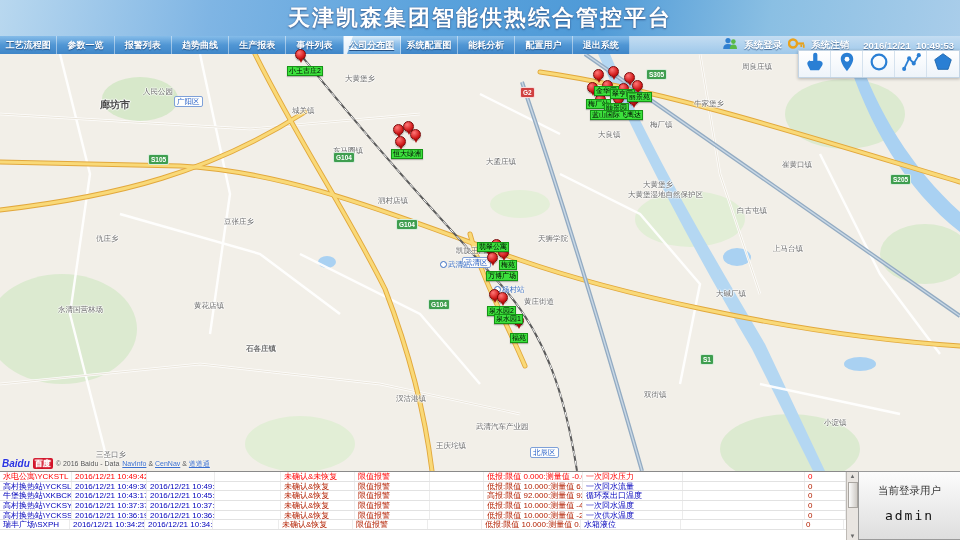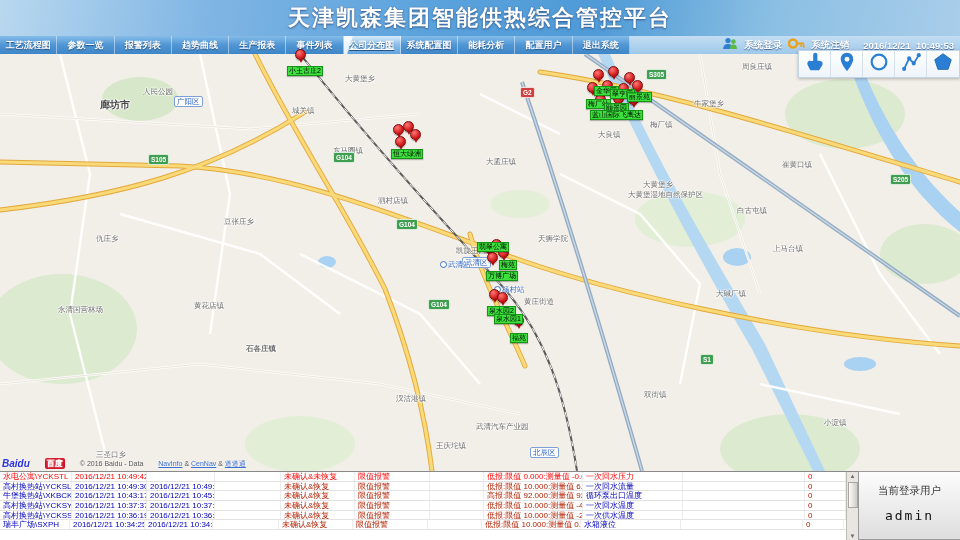--- a/index.html
+++ b/index.html
@@ -55,21 +55,21 @@
     border-right:2px solid transparent; border-top:4px solid #a90d0d; }
   .sitelabel { position:absolute; background:#3ce03c; border:1px solid #169416; color:#000;
     font-size:7px; line-height:8px; padding:0 1px; white-space:nowrap; cursor:pointer; box-shadow:0 1px 1px rgba(0,0,0,.25); }
 
   .map-toolbar { position:absolute; right:0; top:-4px; height:28px; display:flex;
     background:linear-gradient(180deg,#ffffff,#eef4fa); border:1px solid #c3d4e4; box-shadow:0 1px 3px rgba(0,0,0,.25); }
   .map-tool { width:32px; height:26px; display:flex; align-items:center; justify-content:center;
     border-right:1px solid #d5e2ee; cursor:pointer; }
   .map-tool:last-child { border-right:none; }
 
-  .attrib { position:absolute; left:2px; bottom:2px; display:flex; align-items:center; gap:15px; font-size:7px; color:#555;
+  .attrib { position:absolute; left:2px; bottom:2px; display:flex; align-items:center; gap:3px; font-size:7px; color:#555;
     text-shadow:0 0 2px #fff; }
   .attrib .blogo1 { color:#2932e1; font-weight:bold; font-size:10px; font-style:italic; }
   .attrib .blogo2 { color:#fff; background:#d20f25; font-weight:bold; font-size:8px; padding:0 2px; border-radius:2px; }
   .attrib a { color:#3a6fd0; text-decoration:underline; cursor:pointer; }
 
   
   .table-wrap { position:absolute; left:0; top:471px; width:858px; height:69px; background:#fff;
     border-top:1px solid #8a8a8a; font-family:"Liberation Sans",sans-serif; }
   .thead { display:flex; height:11px; background:linear-gradient(180deg,#f4f4f4,#d7d7d7);
     border-bottom:1px solid #9a9a9a; }

